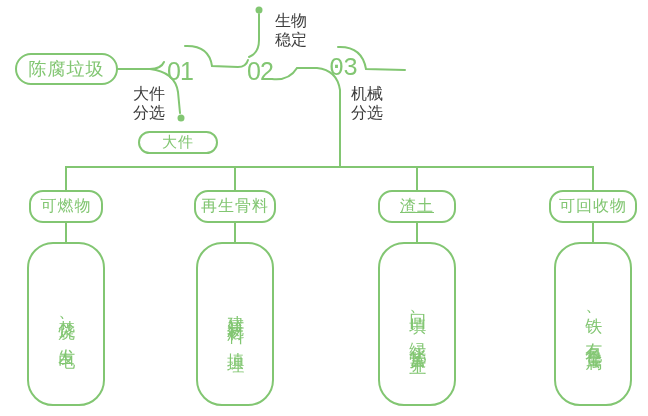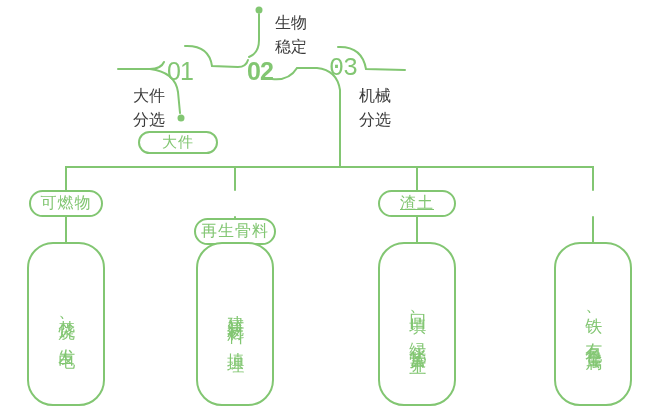--- a/index.html
+++ b/index.html
@@ -8,49 +8,49 @@
     font-family:"Liberation Sans","DejaVu Sans",sans-serif;
   }
   .layer{position:absolute;left:0;top:0;width:648px;height:416px;}
   .pill{
     position:absolute;box-sizing:border-box;border:2px solid #82c672;background:#fff;
     display:flex;align-items:center;justify-content:center;
     color:#82c672;letter-spacing:1px;
   }
   .pill.source{left:15px;top:53px;width:103px;height:32px;border-radius:17px;font-size:18px;}
   .pill.output{left:138px;top:131px;width:80px;height:23px;border-radius:13px;font-size:15px;}
-  .pill.cat{top:190px;height:27px;border-radius:14px;font-size:16px;}
+  .pill.cat{top:190px;height:33px;border-radius:14px;font-size:16px;}
   .pill.cat.c1{left:29px;width:74px;}
-  .pill.cat.c2{left:194px;width:82px;margin-top:28px;}
+  .pill.cat.c2{left:194px;width:82px;}
   .pill.cat.c3{left:378px;width:78px;text-decoration:underline;}
   .pill.cat.c4{left:549px;width:88px;}
   .dest{
     position:absolute;top:242px;width:78px;height:164px;box-sizing:border-box;
     border:2px solid #82c672;border-radius:26px;background:#fff;
     display:flex;align-items:center;justify-content:center;
   }
   .dest.d1{left:27px;}
   .dest.d2{left:196px;}
   .dest.d3{left:378px;}
   .dest.d4{left:554px;}
   .vtext{
     writing-mode:vertical-rl;text-orientation:upright;
     color:#82c672;font-size:17px;letter-spacing:4px;line-height:1.1;
   }
   .stepnum{
     position:absolute;color:#82c672;font-size:25px;letter-spacing:-1px;
     transform:translate(-50%,-50%);font-weight:400;
   }
   .plabel{
-    position:absolute;color:#3c3c3c;font-size:16px;line-height:24px;
+    position:absolute;color:#3c3c3c;font-size:16px;line-height:19px;
     white-space:pre-line;
   }
   .lbl-step1{left:133px;top:84px;}
   .lbl-step2{left:275px;top:11px;}
-  .lbl-step3{left:351px;top:84px;margin-left:8px;}
+  .lbl-step3{left:351px;top:84px;}
   svg{display:block;}
 </style>
 </head>
 <body>
 
 <div class="canvas">
 
   <svg class="layer" viewBox="0 0 648 416" width="648" height="416" fill="none" stroke="#82c672" stroke-width="2" stroke-linecap="round">
 
     <path d="M118,69 H150"></path>
@@ -71,23 +71,26 @@
     <path d="M66,190 V167 H593 V190"></path>
     <path d="M235,167 V190"></path>
     <path d="M417,167 V190"></path>
 
     <path d="M66,217 V242"></path>
     <path d="M235,217 V242"></path>
     <path d="M417,217 V242"></path>
     <path d="M593,217 V242"></path>
   </svg>
 
+  <div class="pill source">
+    <span>陈腐垃圾</span>
+  </div>
 
   <div class="stepnum" style="left:180px;top:71px;">01</div>
-  <div class="stepnum" style="left:260px;top:71px;font-weight:bold;">02</div>
+  <div class="stepnum" style="left:260px;top:71px;">02</div>
   <div class="stepnum" style="left:343px;top:68px;font-family:Liberation Mono, monospace;">03</div>
 
   <div class="plabel lbl-step1">大件
 分选</div>
   <div class="plabel lbl-step2">生物
 稳定</div>
   <div class="plabel lbl-step3">机械
 分选</div>
 
   <div class="pill output">
@@ -96,20 +99,23 @@
 
   <div class="pill cat c1">
     <span>可燃物</span>
   </div>
   <div class="pill cat c2">
     <span>再生骨料</span>
   </div>
   <div class="pill cat c3">
     <span>渣土</span>
   </div>
+  <div class="pill cat c4">
+    <span>可回收物</span>
+  </div>
 
   <div class="dest d1">
     <span class="vtext">焚烧、发电</span>
   </div>
   <div class="dest d2">
     <span class="vtext">建筑材料、填埋</span>
   </div>
   <div class="dest d3">
     <span class="vtext">回填、绿化营养土</span>
   </div>

